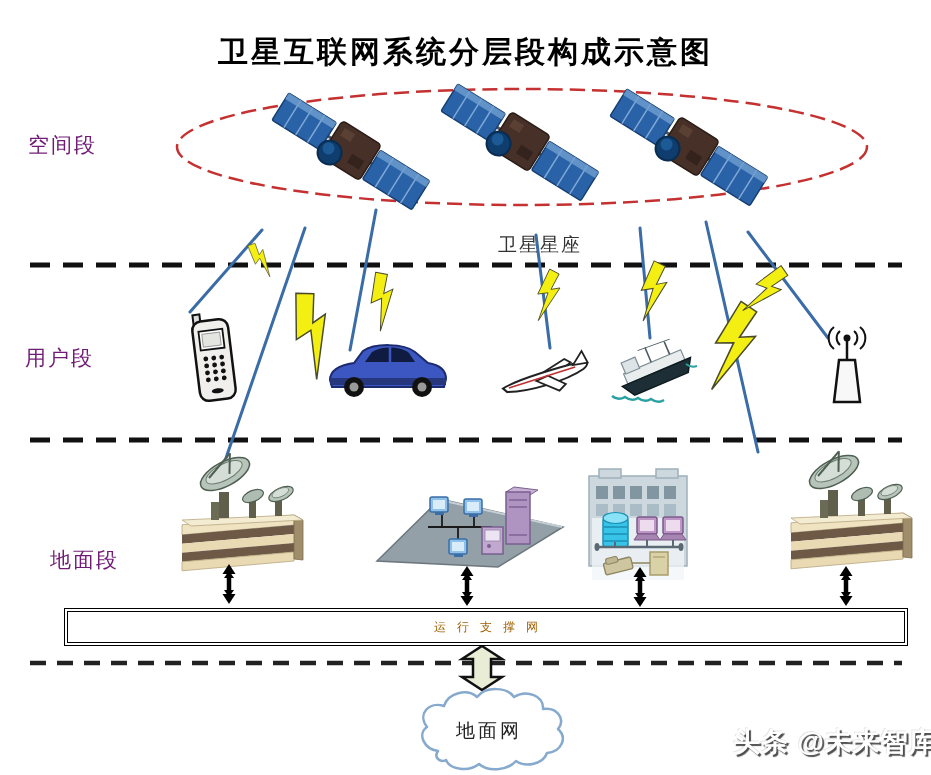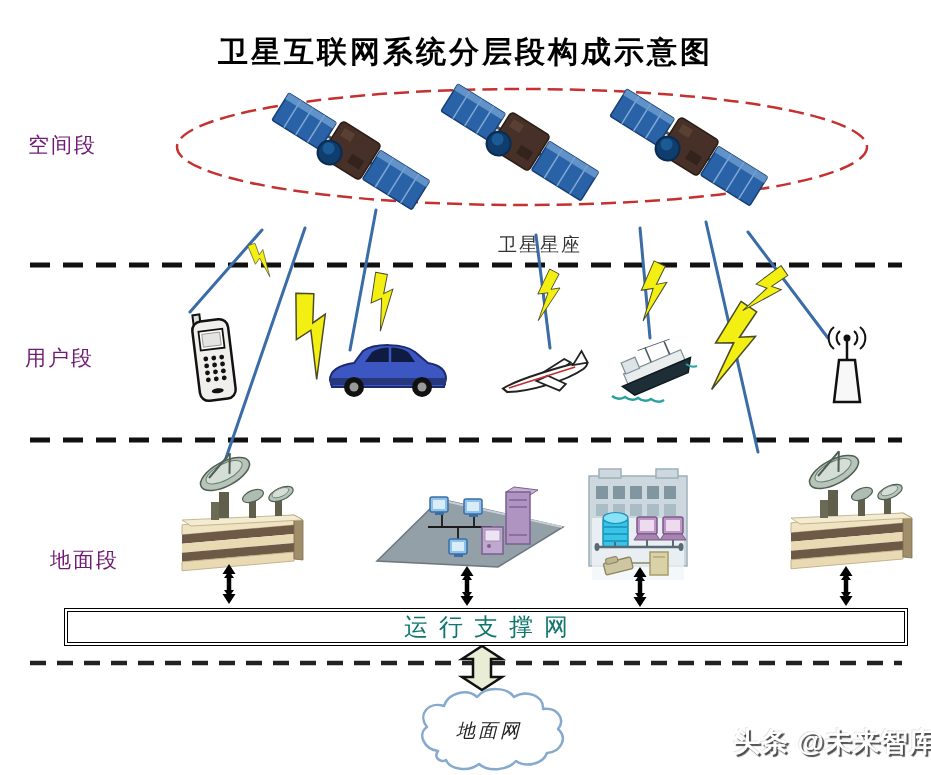--- a/index.html
+++ b/index.html
@@ -19,22 +19,22 @@
   .ground-label{left:20px;top:546px;margin-left:30px;}
   .constellation-label{left:498px;top:216px;font-size:19px;letter-spacing:2px;color:#333;margin-top:16px;}
   .support-box{
     position:absolute;z-index:2;left:64px;top:608px;width:844px;height:38px;
     border:1.5px solid #000;background:#fff;box-sizing:border-box;
   }
   .support-box-inner{
     position:absolute;left:2px;top:2px;right:2px;bottom:2px;
     border:1.5px solid #000;display:flex;align-items:center;justify-content:center;
   }
-  .support-box-label{font-size:24px;letter-spacing:11px;color:#0f766e;text-indent:11px;}
-  .cloud-label{left:427px;top:718px;width:124px;text-align:center;font-size:19px;letter-spacing:3px;color:#222;font-style:italic;}
+  .support-box-label{font-size:12px;letter-spacing:11px;color:#a16207;text-indent:11px;}
+  .cloud-label{left:427px;top:718px;width:124px;text-align:center;font-size:19px;letter-spacing:3px;color:#222;}
   .watermark{
     left:733px;top:724px;font-size:27px;font-weight:bold;
     font-family:"Liberation Sans","DejaVu Sans",sans-serif;
     color:#ffffff;text-shadow:2px 2px 1px #4c4c4c, -1px -1px 0 #e8e8e8;
     letter-spacing:1px;
   }
 </style>
 </head>
 <body>
 

